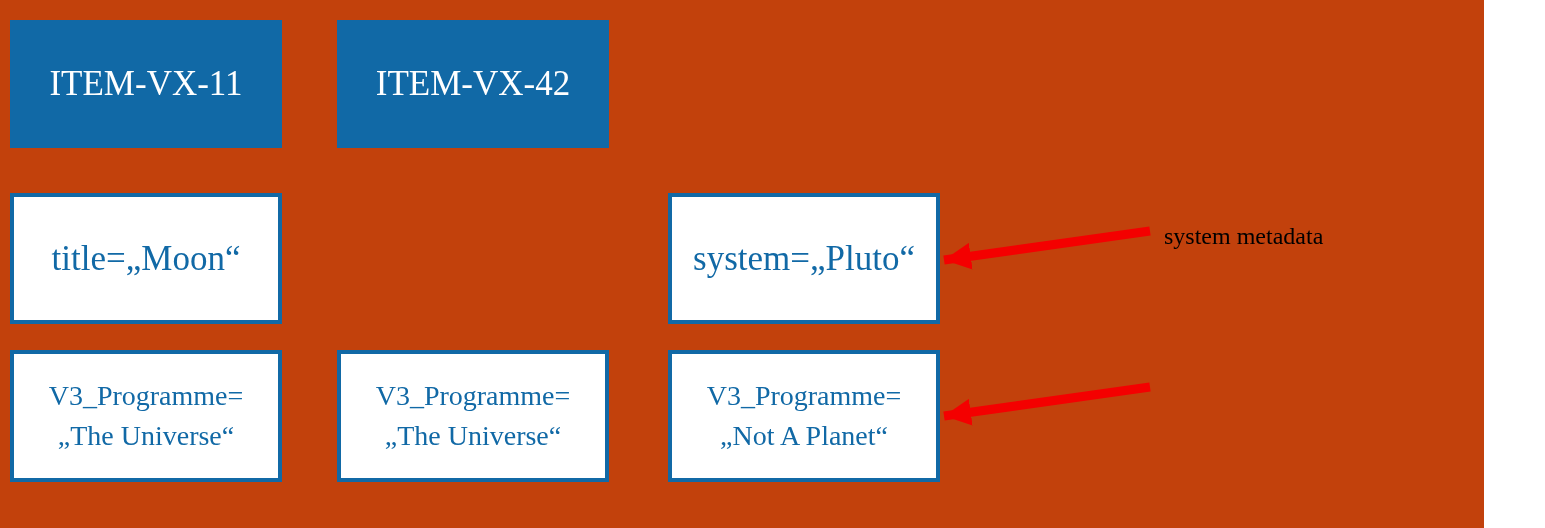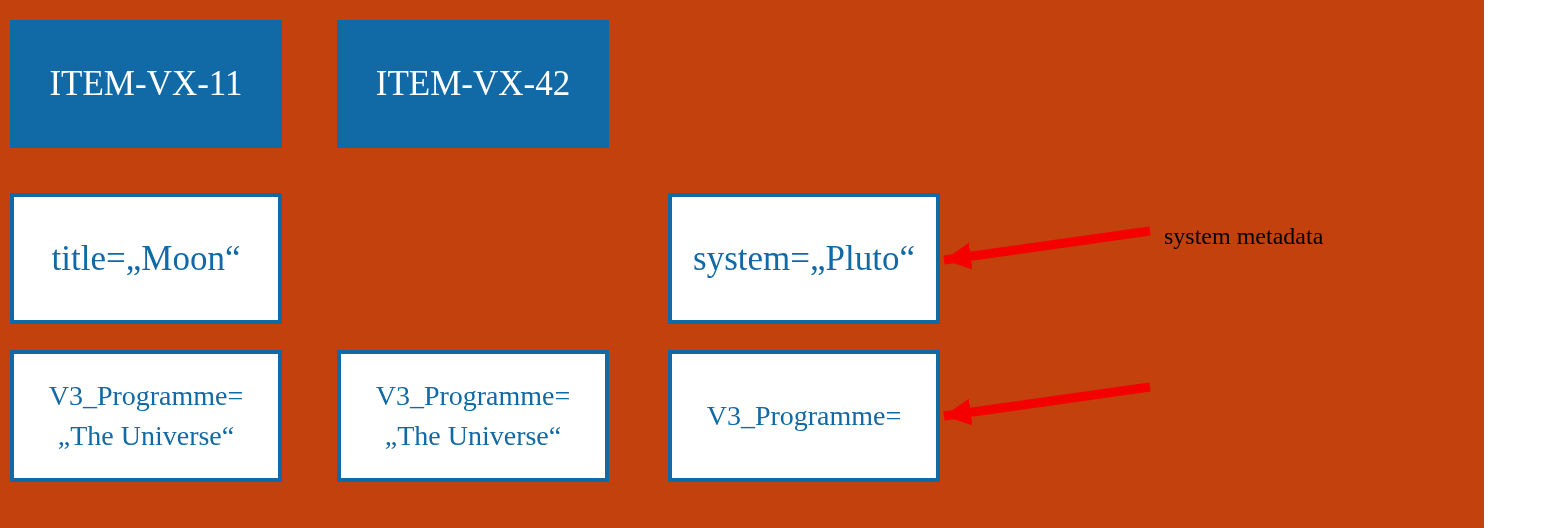--- a/index.html
+++ b/index.html
@@ -99,20 +99,21 @@
   <div class="box user-box c0">
     <span>V3_Programme=</span>
     <span>„The Universe“</span>
   </div>
   <div class="box user-box c1">
     <span>V3_Programme=</span>
     <span>„The Universe“</span>
   </div>
   <div class="box user-box c2">
     <span>V3_Programme=</span>
+    <span>„Not A Planet“</span>
   </div>
 
   <svg class="overlay" width="1545" height="528" viewBox="0 0 1545 528" aria-hidden="true">
     <defs>
       <marker id="ah" viewBox="0 0 10 10" markerWidth="3" markerHeight="3" refX="10" refY="5" orient="auto">
         <path class="ah-path" d="M0,0 L10,5 L0,10 Z"></path>
       </marker>
     </defs>
     <line class="arrow" x1="1150" y1="231" x2="944" y2="260" marker-end="url(#ah)"></line>
     <line class="arrow" x1="1150" y1="387" x2="944" y2="416" marker-end="url(#ah)"></line>

